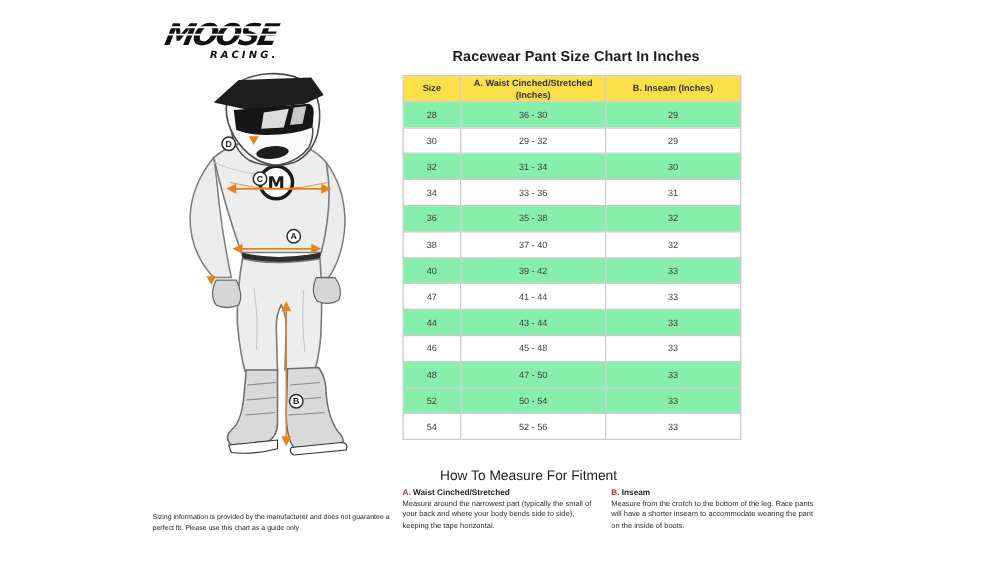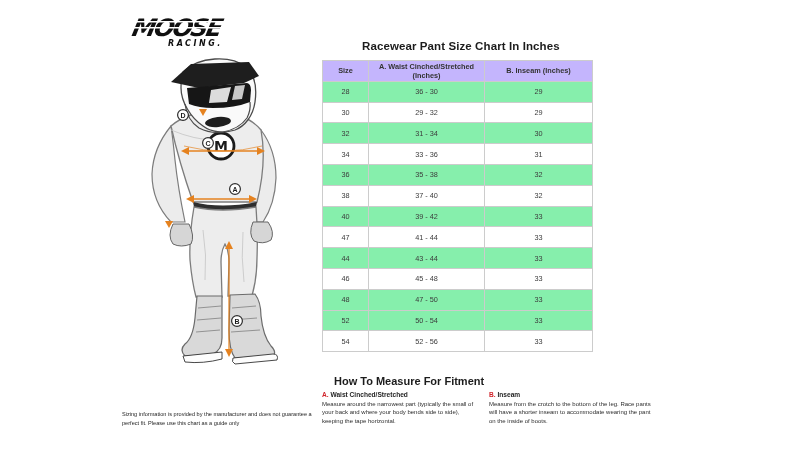--- a/index.html
+++ b/index.html
@@ -21,25 +21,25 @@
     font-size:11.5px; font-weight:bold; color:#1c1c1c; letter-spacing:0.1px;padding-left:40px;
   }
   table.size-chart {
     position:absolute; left:322px; top:60px; width:270px;
     border-collapse:collapse; table-layout:fixed;
   }
   .size-chart th, .size-chart td {
     border:1px solid #cccccc; text-align:center; vertical-align:middle;
     font-size:7.3px; color:#3c3c3c; height:19.8px; padding:0;
   }
-  .size-chart th { background:#c4b5fd; font-weight:bold; color:#333333;margin-top:41px; }
+  .size-chart th { background:#fde047; font-weight:bold; color:#333333;margin-top:41px; }
   .size-chart tr.striped td { background:#86efac; }
   .howto-heading {
-    position:absolute; left:322px; top:375px;
-    font-size:11px; font-weight:bold; color:#1c1c1c;padding-left:12px;
+    position:absolute; left:340px; top:375px;
+    font-size:11px; font-weight:normal; color:#1c1c1c;padding-left:12px;
   }
   .howto-item { position:absolute; top:391px; }
   .howto-item.a { left:322px; width:156px; }
   .howto-item.b { left:489px; width:164px; }
   .howto-label { font-size:6.6px; font-weight:bold; color:#1f1f1f; }
   .howto-prefix { color:#d0232a; }
   .howto-text { font-size:6px; line-height:1.45; color:#2e2e2e; margin-top:1.5px; }
 </style>
 </head>
 <body>

